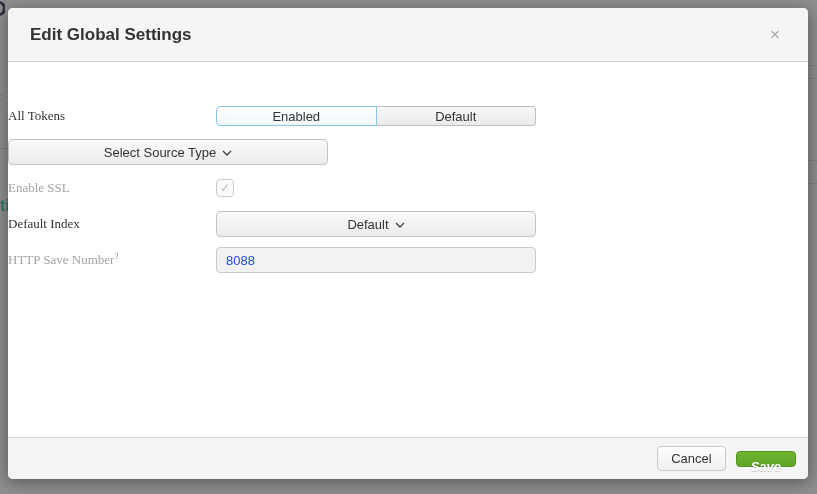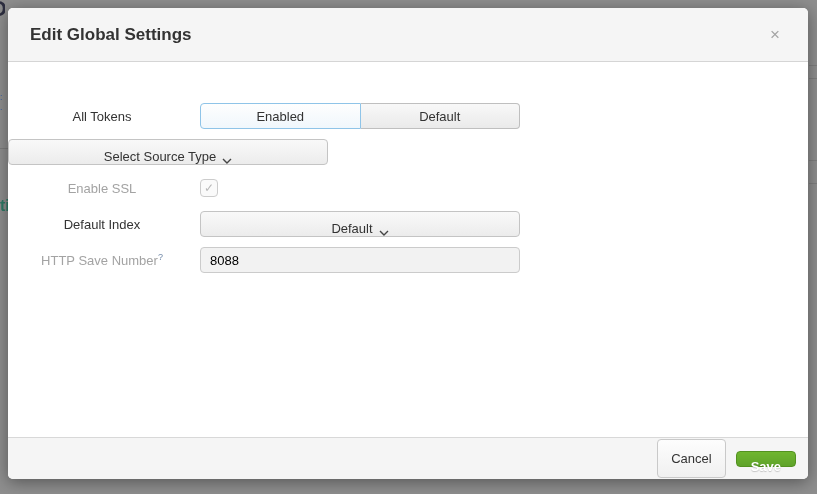--- a/index.html
+++ b/index.html
@@ -62,31 +62,31 @@
     font-family: "Liberation Sans", sans-serif;
   }
 
   .modal-body { padding-top: 41px; }
 
   .form-row {
     display: flex; align-items: center;
     margin-bottom: 10px; height: 26px;
   }
   .form-label {
-    width: 188px; text-align: center; margin-right: 4px;
-    font-size: 13px; color: #333;
+    width: 188px; text-align: left; margin-right: 20px;
+    font-size: 13px; color: #333; font-family: Liberation Serif, serif;
   }
   .form-label.disabled { color: #a3a3a3; }
   .form-label sup { font-size: 9px; color: #7189a8; }
   .form-control-col { width: 320px; }
 
   
   .btn-group { display: flex; width: 320px; }
   .btn {
-    flex: 1; height: 26px; font-size: 13px; color: #333;
+    flex: 1; height: 20px; font-size: 13px; color: #333;
     display: flex; align-items: center; justify-content: center;
     cursor: pointer; font-family: "Liberation Sans", sans-serif;
   }
   .btn-toggle-active {
     background: linear-gradient(#fefefe, #f0f7fc);
     border: 1px solid #8fc4e8;
     border-radius: 4px 0 0 4px;
     z-index: 1;
   }
   .btn-toggle-inactive {
@@ -95,68 +95,69 @@
     border-left: none;
     border-radius: 0 4px 4px 0;
   }
 
   
   .btn-dropdown {
     width: 320px; height: 26px;
     background: linear-gradient(#f9f9f9, #ececec);
     border: 1px solid #c4c4c4; border-radius: 4px;
     font-size: 13px; color: #333;
-    display: flex; align-items: flex-end; justify-content: center;
+    display: flex; align-items: center; justify-content: center;
     gap: 6px; cursor: pointer;
     font-family: "Liberation Sans", sans-serif;
   }
   .caret { display: inline-flex; margin-top: 1px; }
 
   
   .checkbox {
     width: 18px; height: 18px;
     background: #fafafa;
     border: 1px solid #cccccc; border-radius: 4px;
     display: flex; align-items: center; justify-content: center;
     font-size: 12px; color: #b9b9b9;
   }
 
   
   .text-input {
     width: 320px; height: 26px;
     background: #f2f2f2;
     border: 1px solid #cbcbcb; border-radius: 4px;
-    padding: 0 9px; font-size: 13px; color: #000000;
+    padding: 0 9px; font-size: 13px; color: #1d4ed8;
     font-family: "Liberation Sans", sans-serif;
   }
 
   
   .modal-footer {
     position: absolute; left: 0; bottom: 0;
     width: 100%; height: 42px;
     background: #f5f5f5;
     border-top: 1px solid #d8d8d8;
     border-radius: 0 0 5px 5px;
     display: flex; align-items: center; justify-content: flex-end;
     padding-right: 12px; gap: 10px;
   }
   .btn-cancel {
-    height: 39px; padding: 0 13px;
+    height: 25px; padding: 0 13px;
     background: linear-gradient(#fdfdfd, #f0f0f0);
     border: 1px solid #c9c9c9; border-radius: 4px;
     font-size: 13px; color: #333; cursor: pointer;
     font-family: "Liberation Sans", sans-serif;
   }
   .btn-save {
     height: 14px; padding: 7px 14px;
     background: linear-gradient(#6fb62f, #5fa32a);
     border: 1px solid #539220; border-radius: 4px;
     font-size: 13px; font-weight: bold; color: #fff; cursor: pointer;
     text-shadow: 0 1px 1px rgba(0,0,0,0.2);
     font-family: "Liberation Sans", sans-serif;
+    font-style: italic;
   }
 </style>
 </head>
 <body>
 
 <div class="bg-heading-fragment">D</div>
 <div class="bg-frag-1">: .</div>
 <div class="bg-frag-line"></div>
 <div class="bg-frag-2">ti</div>
 <div class="bg-rline r1"></div>

